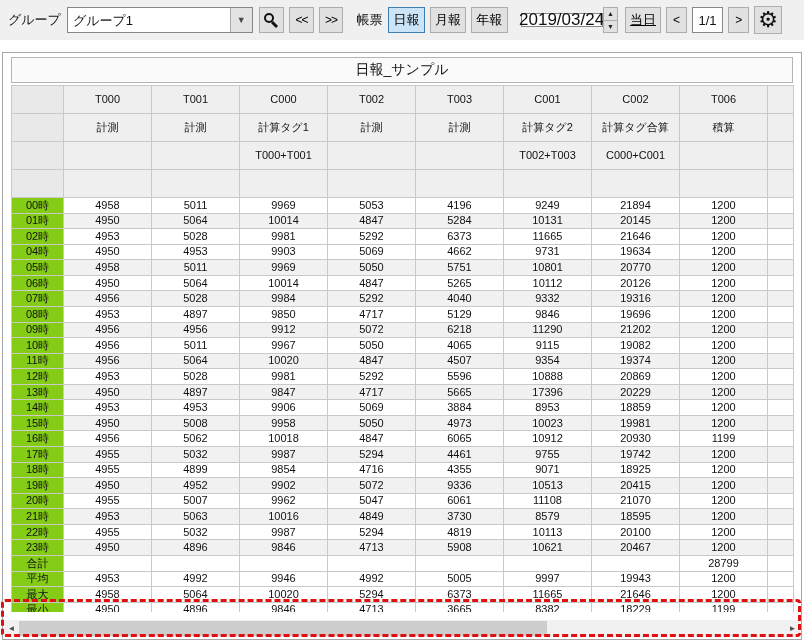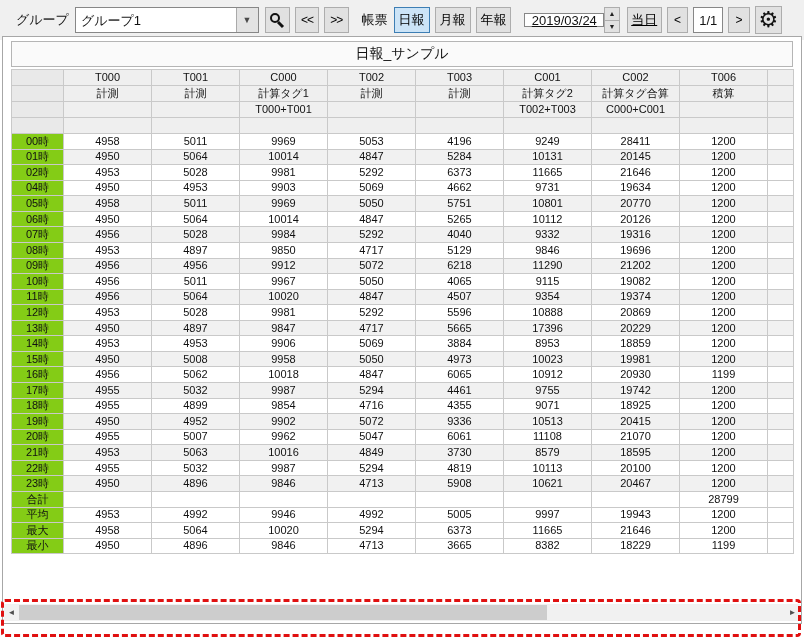--- a/index.html
+++ b/index.html
@@ -4,21 +4,21 @@
 <style>
   * { margin:0; padding:0; box-sizing:border-box; }
   html,body { width:804px; height:641px; }
   body {
     position:relative; overflow:hidden; background:#ffffff;
     font-family:"Liberation Sans","DejaVu Sans",sans-serif; color:#111;
   }
   
   .toolbar {
     position:absolute; left:0; top:0; width:804px; height:40px;
-    background:#f0f0f0; display:flex; align-items:center; padding-left:16px;
+    background:#f0f0f0; display:flex; align-items:center; padding-left:8px;
   }
   .tb-label { font-size:13px; margin-right:6px; white-space:nowrap; }
   .combo {
     width:189px; height:26px; border:1px solid #878787; background:#fff;
     display:flex; align-items:stretch; margin-right:6px;gap:48px;
   }
   .combo-value { flex:1; font-size:13px; padding:4px 0 0 5px; overflow:hidden; white-space:nowrap; }
   .combo-btn {
     width:22px; background:#e3e3e3; border-left:1px solid #aaa;
     display:flex; align-items:center; justify-content:center;
@@ -29,54 +29,54 @@
     display:flex; align-items:center; justify-content:center;
     font-size:13px; margin-right:5px; cursor:default; padding:0;
   }
   .btn-search { width:26px; }
   .btn-nav { width:25px; font-size:12px; letter-spacing:-1px; }
   .lbl-report { margin-left:8px; }
   .tab { width:37px; }
   .tab.active { background:#cce4f7; border-color:#3d7eb4; }
   .date-box {
     margin-left:8px; width:82px; height:14px; border:1px solid #878787; background:#fff;
-    font-size:13px; display:flex; align-items:center; justify-content:center;text-decoration:underline;
+    font-size:17px; display:flex; align-items:center; justify-content:center;
   }
   .spinner { width:16px; height:26px; display:flex; flex-direction:column; margin-right:7px; }
   .spin-btn { flex:1; height:auto; margin:0; font-size:7px; line-height:1; color:#222; }
   .spin-btn.up { border-bottom:none; }
   .btn-today { width:36px;text-decoration:underline; }
   .btn-page { width:22px; font-size:12px; }
   .page-box {
     width:31px; height:26px; border:1px solid #878787; background:#fff;
     font-size:13px; display:flex; align-items:center; justify-content:center; margin-right:5px;
   }
   .gear-btn { margin-left:auto; margin-right:22px; width:28px; height:28px; }
   .gear-glyph { font-size:22px; line-height:1; color:#111; }
   
   .mag { position:relative; width:16px; height:16px; }
   .mag-circle { position:absolute; left:1px; top:1px; width:10px; height:10px; border:2px solid #111; border-radius:50%; }
   .mag-handle { position:absolute; left:10px; top:9px; width:3px; height:7px; background:#111; transform:rotate(-45deg); }
   
   .panel {
-    position:absolute; left:2px; top:36px; width:800px; height:588px;
+    position:absolute; left:2px; top:52px; width:800px; height:588px;
     background:#fff; border:1px solid #a7a7a7;
   }
   .title-box {
     position:absolute; left:8px; top:4px; width:782px; height:26px;
     border:1px solid #b5b5b5; background:#fafafa;
     display:flex; align-items:center; justify-content:center; font-size:14px;
   }
   .grid-clip { position:absolute; left:8px; top:32px; width:784px; height:527px; overflow:hidden; }
   table { border-collapse:collapse; table-layout:fixed; width:782px; }
   td {
     border:1px solid #c9c9c9; font-size:11px; line-height:13px; text-align:center;
     padding:0; overflow:hidden; white-space:nowrap; background:#fff;
   }
-  thead td { height:16px; background:#efefef; }
+  thead td { height:28px; background:#efefef; }
   td.rowhead { background:#e9e9e9; }
   tbody td { height:15.57px; }
   tbody tr.stripe td { background:#f1f1f1; }
   tbody tr.stripe td.rowhead, tbody tr td.rowhead { background:#84cc16; }
   
   .hscroll {
     position:absolute; left:1px; top:567px; width:796px; height:17px;
     background:#f1f1f1; display:flex; align-items:center;
   }
   .scroll-arrow {
@@ -194,21 +194,21 @@
         </thead>
       <tbody id="grid-body">
           <tr>
             <td class="rowhead">00時</td>
             <td>4958</td>
             <td>5011</td>
             <td>9969</td>
             <td>5053</td>
             <td>4196</td>
             <td>9249</td>
-            <td>28411</td>
+            <td>21894</td>
             <td>1200</td>
             <td></td>
           </tr>
           <tr class="stripe">
             <td class="rowhead">01時</td>
             <td>4950</td>
             <td>5064</td>
             <td>10014</td>
             <td>4847</td>
             <td>5284</td>

